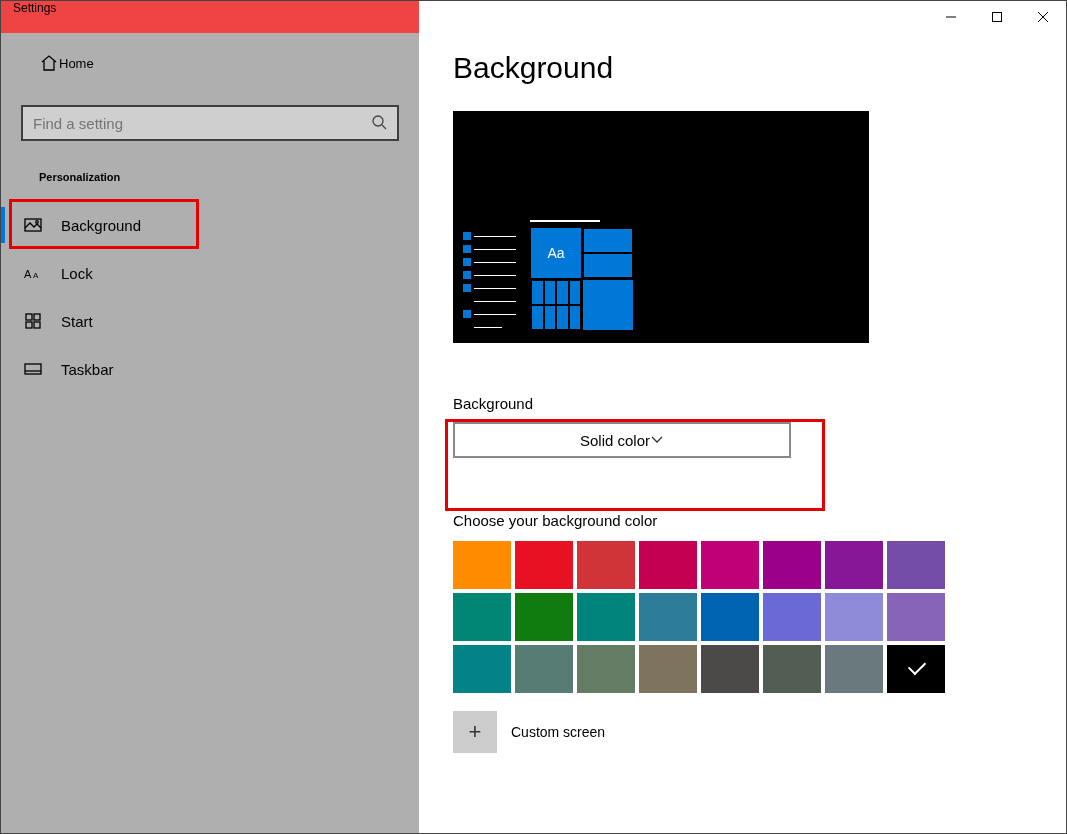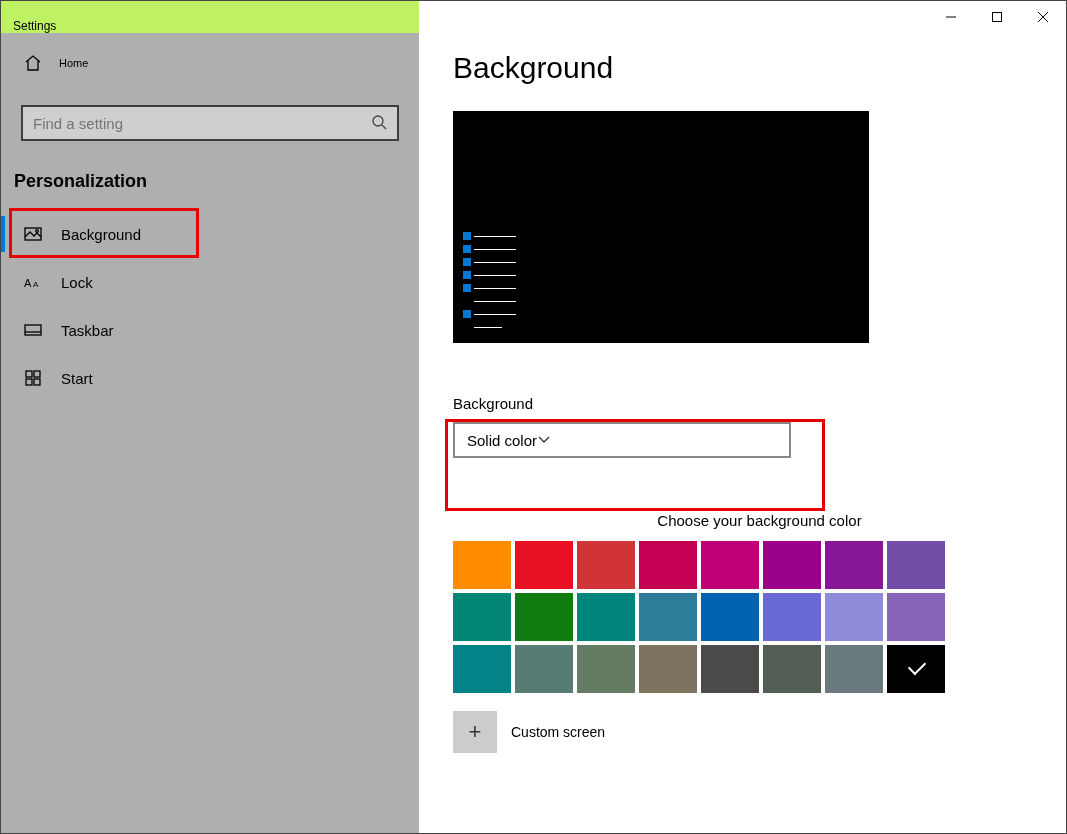--- a/index.html
+++ b/index.html
@@ -39,36 +39,35 @@
     background: #afafaf;
     padding-top: 42px;
     position: relative;
   }
   .titlebar-over-sidebar {
     position: absolute;
     top: 0;
     left: 0;
     width: 418px;
     height: 32px;
-    background: #bef264;
+    background: #ef4444;
     z-index: 2;
     display: flex;
-    align-items: flex-end;
+    align-items: flex-start;
   }
   .titlebar-over-sidebar span {
     font-size: 12px;
     color: #000;
     margin-left: 12px;
   }
   .home-row {
     display: flex;
     align-items: center;
-    gap: 16px;
-    padding: 10px 22px;
-    font-size: 11px;
+    padding: 10px 38px;
+    font-size: 13px;
   }
   .search-box {
     margin: 22px 20px 22px 20px;
     height: 36px;
     border: 2px solid #3f3f3f;
     background: #cfcfcf;
     display: flex;
     align-items: center;
     padding: 8px 10px;
     justify-content: space-between;
@@ -77,22 +76,22 @@
     background: transparent;
     border: none;
     outline: none;
     font-size: 15px;
     color: #333;
     width: 90%;
     font-family: inherit;
   }
   .category-title {
     font-weight: 600;
-    font-size: 18px;
-    padding: 8px 22px 18px 13px;
+    font-size: 11px;
+    padding: 8px 22px 18px 38px;
   }
   .nav-item {
     display: flex;
     align-items: center;
     gap: 18px;
     padding: 14px 22px;
     font-size: 15px;
     position: relative;
   }
   .nav-item.active::before {
@@ -191,38 +190,37 @@
     font-size: 15px;
     margin-top: 52px;
     margin-bottom: 10px;
   }
   .dropdown {
     width: 338px;
     height: 36px;
     border: 2px solid #888;
     display: flex;
     align-items: center;
-    justify-content: flex-start;
+    justify-content: center;
     padding: 0 12px;
     font-size: 15px;
   }
   .red-box-bg {
     position: absolute;
     border: 3px solid #e60000;
     pointer-events: none;
     left: 26px;
     top: 418px;
     width: 380px;
     height: 92px;
   }
   .choose-label {
     font-size: 15px;
     margin-top: 54px;
     margin-bottom: 12px;
-    text-align: center;
   }
   .swatch-grid {
     display: grid;
     grid-template-columns: repeat(8, 58px);
     grid-auto-rows: 48px;
     gap: 4px;
   }
   .swatch {
     width: 58px;
     height: 48px;
@@ -328,38 +326,38 @@
               <text x="1" y="15" font-size="11" fill="#000" stroke="none">A</text>
               <text x="10" y="15" font-size="8" fill="#000" stroke="none">A</text>
             </svg>
         </span>
         <span>Lock</span>
       </div>
 
       <div class="nav-item">
         <span class="nav-icon">
           <svg width="20" height="20" viewBox="0 0 20 20">
-              <rect x="2" y="5" width="16" height="10"></rect>
-              <line x1="2" y1="12" x2="18" y2="12"></line>
-            </svg>
-        </span>
-        <span>Taskbar</span>
-      </div>
-
-      <div class="nav-item">
-        <span class="nav-icon">
-          <svg width="20" height="20" viewBox="0 0 20 20">
               <rect x="3" y="3" width="6" height="6"></rect>
               <rect x="11" y="3" width="6" height="6"></rect>
               <rect x="3" y="11" width="6" height="6"></rect>
               <rect x="11" y="11" width="6" height="6"></rect>
             </svg>
         </span>
         <span>Start</span>
       </div>
+
+      <div class="nav-item">
+        <span class="nav-icon">
+          <svg width="20" height="20" viewBox="0 0 20 20">
+              <rect x="2" y="5" width="16" height="10"></rect>
+              <line x1="2" y1="12" x2="18" y2="12"></line>
+            </svg>
+        </span>
+        <span>Taskbar</span>
+      </div>
     </div>
 
     <div class="main">
       <h1>Background</h1>
 
       <div class="preview">
         <div class="preview-taskbar">
           <div class="preview-menu">
             <div class="preview-menu-row">
                 <div class="pm-square"></div>
@@ -386,20 +384,41 @@
                 <div class="pm-line"></div>
               </div>
             <div class="preview-menu-row">
                 <div class="pm-square"></div>
                 <div class="pm-line"></div>
               </div>
             <div class="preview-menu-row">
                 <div class="pm-square" style="background:transparent"></div>
                 <div class="pm-line short"></div>
               </div>
+          </div>
+          <div class="preview-tiles">
+            <div class="topbar"></div>
+            <div class="tile-grid">
+              <div class="tile aa">Aa</div>
+              <div class="tile tr">
+                  <div></div>
+                  <div></div>
+                </div>
+              <div class="tile bl">
+                  <div></div>
+                  <div></div>
+                  <div></div>
+                  <div></div>
+                  <div></div>
+                  <div></div>
+                  <div></div>
+                  <div></div>
+                </div>
+              <div class="tile br"></div>
+            </div>
           </div>
         </div>
       </div>
 
       <div class="red-box-bg"></div>
 
       <div class="section-label">Background</div>
       <div class="dropdown">
         <span>Solid color</span>
         <span>

